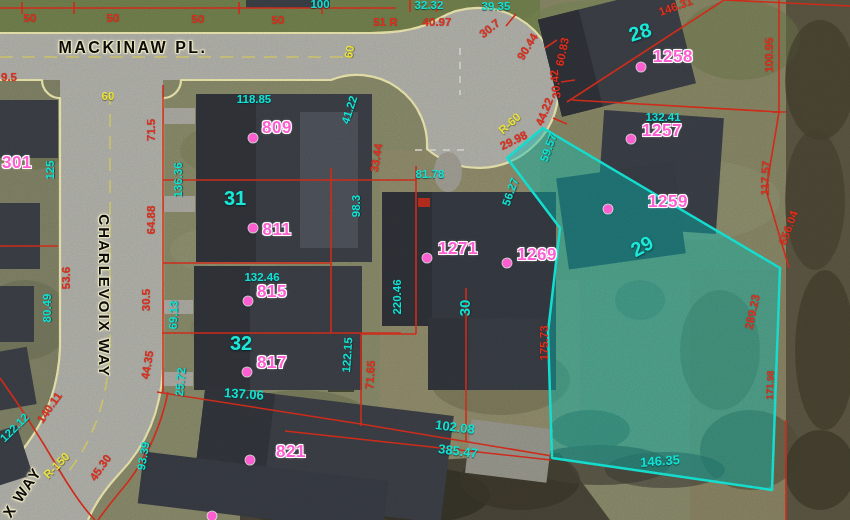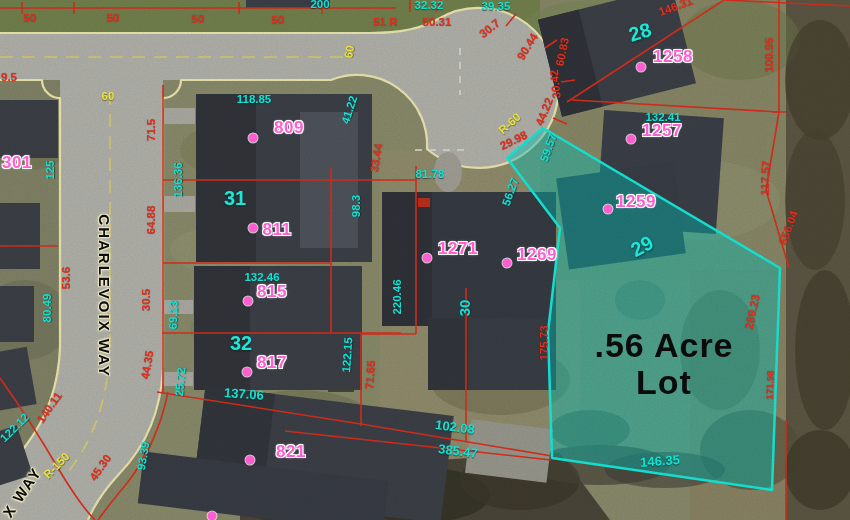--- a/index.html
+++ b/index.html
@@ -154,38 +154,35 @@
       <path class="pl" d="M0,378 Q30,420 58,468 Q80,505 95,520"></path>
       <path class="pl" d="M168,392 Q158,442 128,482 Q108,506 98,520"></path>
       <path class="pl" d="M436,12 L441,0 M506,26 L516,14 M545,48 L557,40 M561,82 L575,80 M553,118 L567,124"></path>
     </g>
 
     <polygon class="hl" points="543,128 780,268 772,490 552,458 548,332 560,228 507,158"></polygon>
 
     <rect x="0" y="0" width="850" height="520" filter="url(#noise)" opacity=".16"></rect>
   </svg>
 
+  <div class="lbl street center" style="left:133px;top:48px">MACKINAW PL.</div>
   <div class="lbl street street-sm" style="left:104px;top:296px;transform:translate(-50%,-50%) rotate(90deg)">CHARLEVOIX WAY</div>
   <div class="lbl street street-sm" style="left:22px;top:492px;transform:translate(-50%,-50%) rotate(-56deg)">X WAY</div>
 
-  <div class="acre center" style="position:absolute;left:664px;top:364px">
-    <div>.56 Acre</div>
-    <div>Lot</div>
-  </div>
 
   <div>
       <span class="lbl dim-red" style="font-size: 11.5px; position: absolute; left: 30px; top: 19px; transform: translate(-50%, -50%) rotate(0deg);">50</span>
       <span class="lbl dim-red" style="font-size: 11.5px; position: absolute; left: 113px; top: 19px; transform: translate(-50%, -50%) rotate(0deg);">50</span>
       <span class="lbl dim-red" style="font-size: 11.5px; position: absolute; left: 198px; top: 20px; transform: translate(-50%, -50%) rotate(0deg);">50</span>
       <span class="lbl dim-red" style="font-size: 11.5px; position: absolute; left: 278px; top: 21px; transform: translate(-50%, -50%) rotate(0deg);">50</span>
-      <span class="lbl dim-cyan" style="font-size: 11.5px; position: absolute; left: 320px; top: 5px; transform: translate(-50%, -50%) rotate(0deg);">200</span>
+      <span class="lbl dim-cyan" style="font-size: 11.5px; position: absolute; left: 320px; top: 5px; transform: translate(-50%, -50%) rotate(0deg);">100</span>
       <span class="lbl dim-cyan" style="font-size: 11.5px; position: absolute; left: 429px; top: 6px; transform: translate(-50%, -50%) rotate(0deg);">32.32</span>
       <span class="lbl dim-cyan" style="font-size: 11.5px; position: absolute; left: 496px; top: 7px; transform: translate(-50%, -50%) rotate(0deg);">39.35</span>
       <span class="lbl dim-red" style="font-size: 11.5px; position: absolute; left: 364px; top: 23px; transform: translate(-50%, -50%) rotate(0deg); padding-left: 43px;">51 R</span>
-      <span class="lbl dim-red" style="font-size: 11.5px; position: absolute; left: 437px; top: 23px; transform: translate(-50%, -50%) rotate(0deg);">50.31</span>
+      <span class="lbl dim-red" style="font-size: 11.5px; position: absolute; left: 437px; top: 23px; transform: translate(-50%, -50%) rotate(0deg);">40.97</span>
       <span class="lbl dim-red" style="font-size: 11.5px; position: absolute; left: 490px; top: 29px; transform: translate(-50%, -50%) rotate(-38deg);">30.7</span>
       <span class="lbl dim-red" style="font-size: 11.5px; position: absolute; left: 528px; top: 47px; transform: translate(-50%, -50%) rotate(-58deg);">90.44</span>
       <span class="lbl dim-red" style="font-size: 11.5px; position: absolute; left: 563px; top: 52px; transform: translate(-50%, -50%) rotate(-78deg);">60.83</span>
       <span class="lbl dim-red" style="font-size: 11.5px; position: absolute; left: 556px; top: 84px; transform: translate(-50%, -50%) rotate(-96deg);">30.42</span>
       <span class="lbl dim-red" style="font-size: 11.5px; position: absolute; left: 545px; top: 112px; transform: translate(-50%, -50%) rotate(-68deg);">44.22</span>
       <span class="lbl dim-yellow" style="font-size: 11.5px; position: absolute; left: 510px; top: 124px; transform: translate(-50%, -50%) rotate(-42deg);">R-60</span>
       <span class="lbl dim-red" style="font-size: 11.5px; position: absolute; left: 514px; top: 141px; transform: translate(-50%, -50%) rotate(-26deg);">29.98</span>
       <span class="lbl dim-cyan" style="font-size: 11.5px; position: absolute; left: 549px; top: 148px; transform: translate(-50%, -50%) rotate(-70deg);">59.57</span>
       <span class="lbl dim-cyan" style="font-size: 11.5px; position: absolute; left: 511px; top: 192px; transform: translate(-50%, -50%) rotate(-70deg);">56.27</span>
       <span class="lbl dim-yellow" style="font-size: 11.5px; position: absolute; left: 350px; top: 52px; transform: translate(-50%, -50%) rotate(-80deg);">60</span>
@@ -226,36 +223,36 @@
       <span class="lbl dim-cyan" style="font-size: 11.5px; position: absolute; left: 144px; top: 456px; transform: translate(-50%, -50%) rotate(-80deg);">93.39</span>
       <span class="lbl dim-red" style="font-size: 11.5px; position: absolute; left: 50px; top: 408px; transform: translate(-50%, -50%) rotate(-55deg);">140.11</span>
       <span class="lbl dim-cyan" style="font-size: 11.5px; position: absolute; left: 15px; top: 428px; transform: translate(-50%, -50%) rotate(-45deg);">122.12</span>
       <span class="lbl dim-yellow" style="font-size: 11.5px; position: absolute; left: 57px; top: 466px; transform: translate(-50%, -50%) rotate(-45deg);">R-150</span>
       <span class="lbl dim-red" style="font-size: 11.5px; position: absolute; left: 101px; top: 468px; transform: translate(-50%, -50%) rotate(-55deg);">45.30</span>
       <span class="lbl lotnum" style="position: absolute; left: 235px; top: 186px; transform: translate(-50%, -50%) rotate(0deg); margin-top: 12px;">31</span>
       <span class="lbl lotnum" style="position: absolute; left: 241px; top: 343px; transform: translate(-50%, -50%) rotate(0deg);">32</span>
       <span class="lbl lotnum" style="position: absolute; left: 640px; top: 32px; transform: translate(-50%, -50%) rotate(-18deg);">28</span>
       <span class="lbl lotnum" style="position: absolute; left: 642px; top: 246px; transform: translate(-50%, -50%) rotate(-28deg);">29</span>
       <span class="lbl addr" style="position: absolute; left: 17px; top: 162px; transform: translate(-50%, -50%) rotate(0deg);">301</span>
-      <span class="lbl addr" style="position: absolute; left: 289px; top: 127px; transform: translate(-50%, -50%) rotate(0deg);">809</span>
+      <span class="lbl addr" style="position: absolute; left: 277px; top: 127px; transform: translate(-50%, -50%) rotate(0deg);">809</span>
       <div class="dot" style="left: 253px; top: 138px;"></div>
       <span class="lbl addr" style="position: absolute; left: 277px; top: 220px; transform: translate(-50%, -50%) rotate(0deg); margin-top: 9px;">811</span>
       <div class="dot" style="left: 253px; top: 228px;"></div>
       <span class="lbl addr" style="position: absolute; left: 272px; top: 291px; transform: translate(-50%, -50%) rotate(0deg);">815</span>
       <div class="dot" style="left: 248px; top: 301px;"></div>
       <span class="lbl addr" style="position: absolute; left: 272px; top: 362px; transform: translate(-50%, -50%) rotate(0deg);">817</span>
       <div class="dot" style="left: 247px; top: 372px;"></div>
       <span class="lbl addr" style="position: absolute; left: 274px; top: 451px; transform: translate(-50%, -50%) rotate(0deg); margin-left: 17px;">821</span>
       <div class="dot" style="left: 250px; top: 460px;"></div>
       <span class="lbl addr" style="position: absolute; left: 236px; top: 507px; transform: translate(-50%, -50%) rotate(0deg); margin-top: 47px;">823</span>
       <div class="dot" style="left: 212px; top: 516px;"></div>
       <span class="lbl addr" style="position: absolute; left: 673px; top: 56px; transform: translate(-50%, -50%) rotate(0deg);">1258</span>
       <div class="dot" style="left: 641px; top: 67px;"></div>
       <span class="lbl addr" style="position: absolute; left: 662px; top: 130px; transform: translate(-50%, -50%) rotate(0deg);">1257</span>
       <div class="dot" style="left: 631px; top: 139px;"></div>
-      <span class="lbl addr" style="position: absolute; left: 636px; top: 201px; transform: translate(-50%, -50%) rotate(0deg);">1259</span>
+      <span class="lbl addr" style="position: absolute; left: 668px; top: 201px; transform: translate(-50%, -50%) rotate(0deg);">1259</span>
       <div class="dot" style="left: 608px; top: 209px;"></div>
       <span class="lbl addr" style="position: absolute; left: 458px; top: 248px; transform: translate(-50%, -50%) rotate(0deg);">1271</span>
       <div class="dot" style="left: 427px; top: 258px;"></div>
       <span class="lbl addr" style="position: absolute; left: 537px; top: 254px; transform: translate(-50%, -50%) rotate(0deg);">1269</span>
       <div class="dot" style="left: 507px; top: 263px;"></div>
     </div>
 </div>
 
 </body></html>

